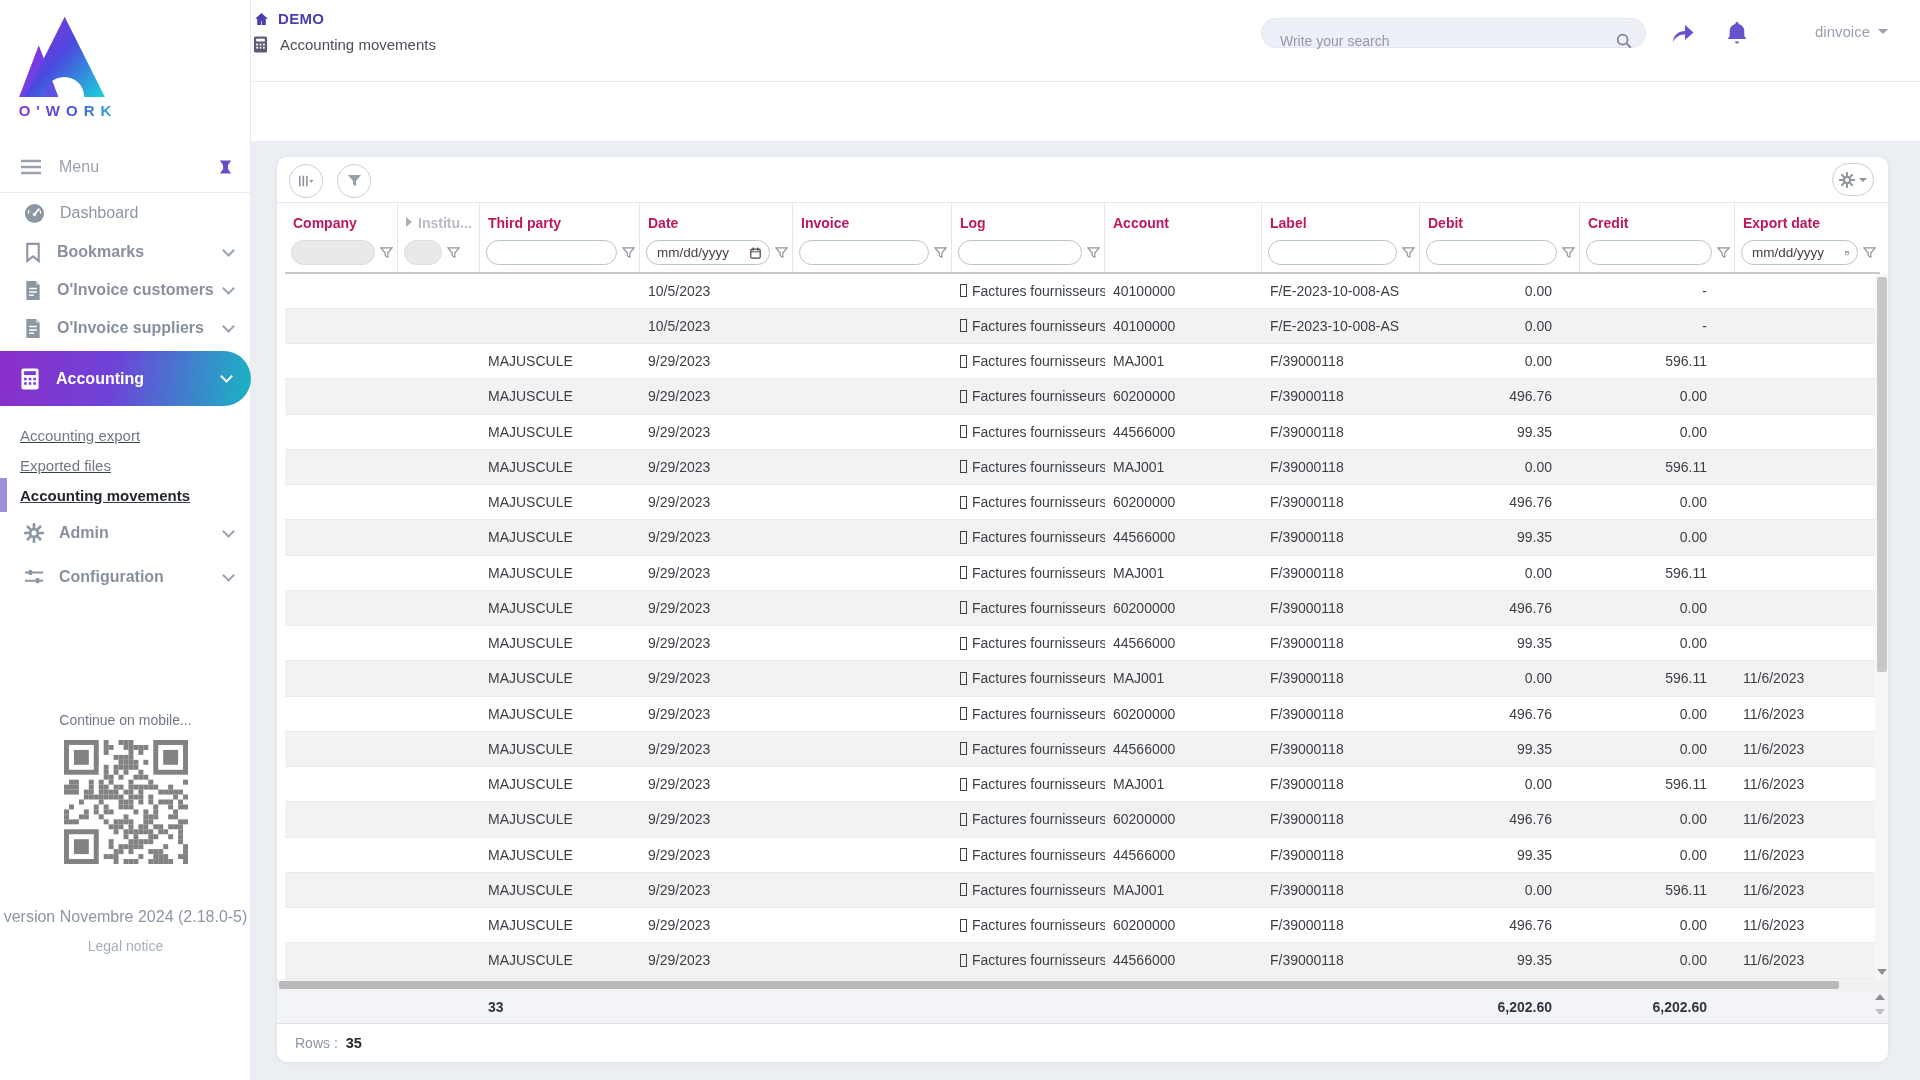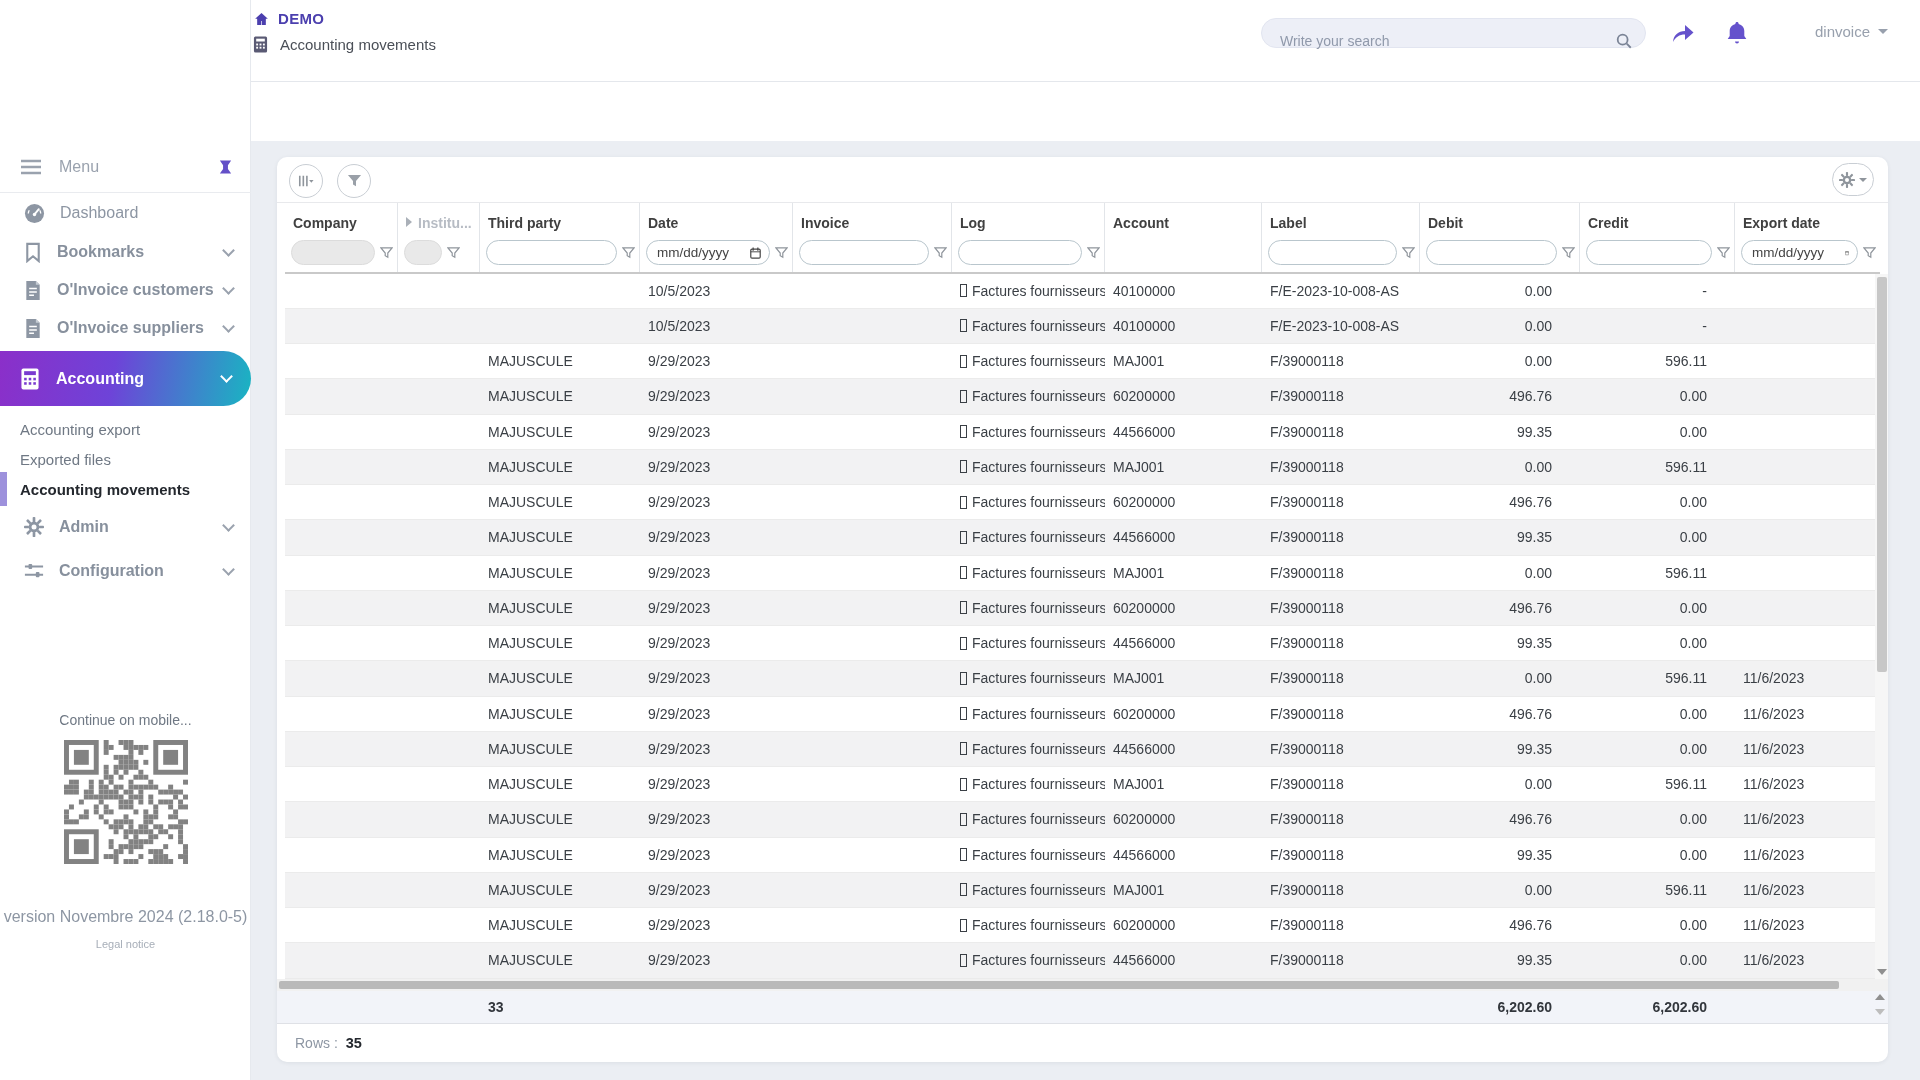--- a/index.html
+++ b/index.html
@@ -49,47 +49,47 @@
               color:#6f7884; cursor:pointer; }
   .sub-item .lbl { flex:1; }
   .badge { min-width:19px; height:19px; background:#e3e5ec; border-radius:4px; color:#555c66;
            font-size:12px; display:flex; align-items:center; justify-content:center; padding:0 4px; }
   .sub-div { height:1px; background:#e2e4e9; margin:5px 20px 6px 20px; }
   .grad-item { height:55px; margin-top:4px; display:flex; align-items:center; padding:0 20px;
                background:linear-gradient(100deg,#8b2fc9 0%,#6e43d8 45%,#19b5c2 100%);
                border-radius:0 28px 28px 0; color:#fff; cursor:pointer; }
   .grad-item .lbl { margin-left:16px; flex:1; font-weight:bold; font-size:16px; }
   .grad-item .chev { border-color:#fff; }
-  .subzone2 { padding:8px 0 4px; }
+  .subzone2 { padding:14px 0 4px;text-decoration:underline; }
   .sub2-item { height:30px; display:flex; align-items:center; padding:0 16px 0 20px; font-size:15px;
                color:#6f7884; cursor:pointer; position:relative; }
   .sub2-item.active { font-weight:bold; color:#24282e; }
   .active-bar { position:absolute; left:0; top:-2px; width:7px; height:34px; background:#9d91dc; }
   .mobile-blk { position:absolute; left:0; top:712px; width:251px; text-align:center; }
   .mobile-txt { font-size:14px; color:#6f7884; }
   .qr-box { margin:12px auto 0; width:124px; height:124px; }
   .version-txt { position:absolute; left:0; top:908px; width:251px; text-align:center; font-size:16px; color:#8d96a3; }
-  .legal-txt { position:absolute; left:0; top:938px; width:251px; text-align:center; font-size:11px;
+  .legal-txt { position:absolute; left:0; top:938px; width:251px; text-align:center; font-size:14px;
                color:#a7aeb8; cursor:pointer; }
 
   
   .card { position:absolute; left:277px; top:157px; width:1611px; height:905px; background:#fff;
           border-radius:10px; box-shadow:0 1px 4px rgba(40,50,70,.08); }
   .toolbar { position:relative; height:46px; border-bottom:1px solid #e8e9ec; }
   .circle-btn { position:absolute; top:7px; width:34px; height:34px; border:1px solid #c9ced4; border-radius:50%;
                 background:#fff; display:flex; align-items:center; justify-content:center; cursor:pointer; }
   .settings-btn { position:absolute; top:6px; right:14px; width:42px; height:33px; border:1px solid #c9ced4;
                   border-radius:17px; background:#fff; display:flex; align-items:center; justify-content:center;
                   gap:4px; cursor:pointer; }
   .mini-caret { width:0; height:0; border-left:4px solid transparent; border-right:4px solid transparent;
                 border-top:4px solid #8f959c; }
   .tgrid { display:grid; grid-template-columns:113px 82px 160px 153px 159px 153px 157px 158px 160px 155px 145px;
            margin-left:8px; width:1595px; }
   .th { height:30px; display:flex; align-items:end; padding:0 4px 2px 8px; font-size:14px; font-weight:bold;
-        color:#404040; border-right:1px solid #e2e5e9; cursor:pointer; white-space:nowrap; overflow:hidden; }
+        color:#be185d; border-right:1px solid #e2e5e9; cursor:pointer; white-space:nowrap; overflow:hidden; }
   .th:last-child { border-right:none; }
   .th.dim { color:#b7bcc4; font-weight:600; }
   .col-arrow { width:0; height:0; border-top:5px solid transparent; border-bottom:5px solid transparent;
                border-left:6px solid #aab0b8; margin-right:6px; align-self:center; margin-top:10px; }
   .tf { height:39px; display:flex; align-items:center; gap:5px; padding:0 4px 0 6px;
         border-right:1px solid #e2e5e9; }
   .tf:last-child { border-right:none; }
   .fpill { flex:1; height:25px; border:1px solid #b9c6cd; border-radius:13px; background:#fff; min-width:0;
            padding:0 10px; font-size:13px; font-family:"Liberation Sans",sans-serif; outline:none; color:#444; }
   .fpill:disabled { background:#e9e9e9; border-color:#dcdcdc; }
@@ -178,20 +178,38 @@
       </svg>
   </div>
 
   <div class="user-menu">
     <span>dinvoice</span>
     <span class="caret"></span>
   </div>
 
   <div class="sidebar">
 
+    <div class="logo-wrap">
+      <svg width="100" height="96" viewBox="0 0 112 104">
+        <defs>
+          <linearGradient id="lg1" x1="0" y1="0" x2="1" y2="0.9">
+            <stop offset="0" stop-color="#9a2bd6"></stop>
+              <stop offset="0.5" stop-color="#4a4ae0"></stop>
+              <stop offset="1" stop-color="#1fc8d8"></stop>
+          </linearGradient>
+          <linearGradient id="lg2" x1="0" y1="0" x2="1" y2="1">
+            <stop offset="0" stop-color="#8a2be2"></stop>
+              <stop offset="1" stop-color="#5658e6"></stop>
+          </linearGradient>
+        </defs>
+        <path d="M8 98 30 40 52 98 Z" fill="url(#lg2)"></path>
+        <path d="M14 98 59 8 104 98 H81 A22.5 22.5 0 0 0 36 98 Z" fill="url(#lg1)"></path>
+      </svg>
+      <div class="logo-word">O'WORK</div>
+    </div>
 
     <div class="menu-row">
       <span>
         <svg width="22" height="16" viewBox="0 0 22 16" stroke="#9aa2ae" stroke-width="2.6">
             <path d="M1 2h20M1 8h20M1 14h20"></path>
           </svg>
       </span>
       <span class="lbl">Menu</span>
       <span>
         <svg width="15" height="16" viewBox="0 0 16 17">

